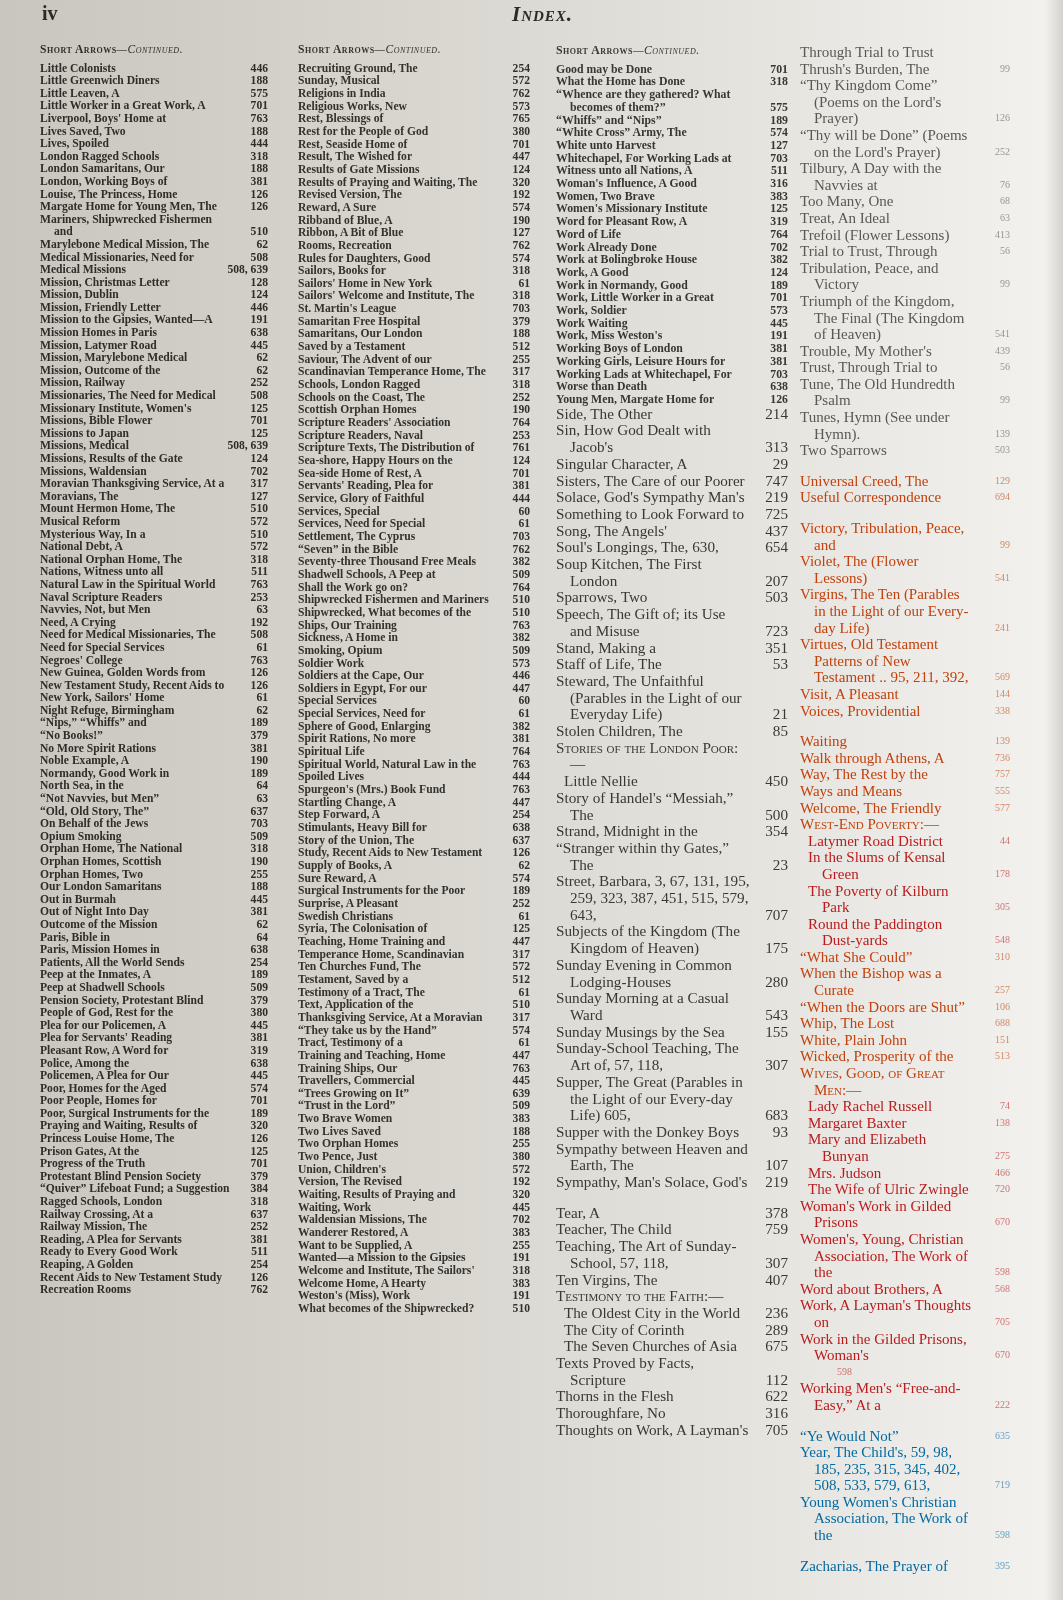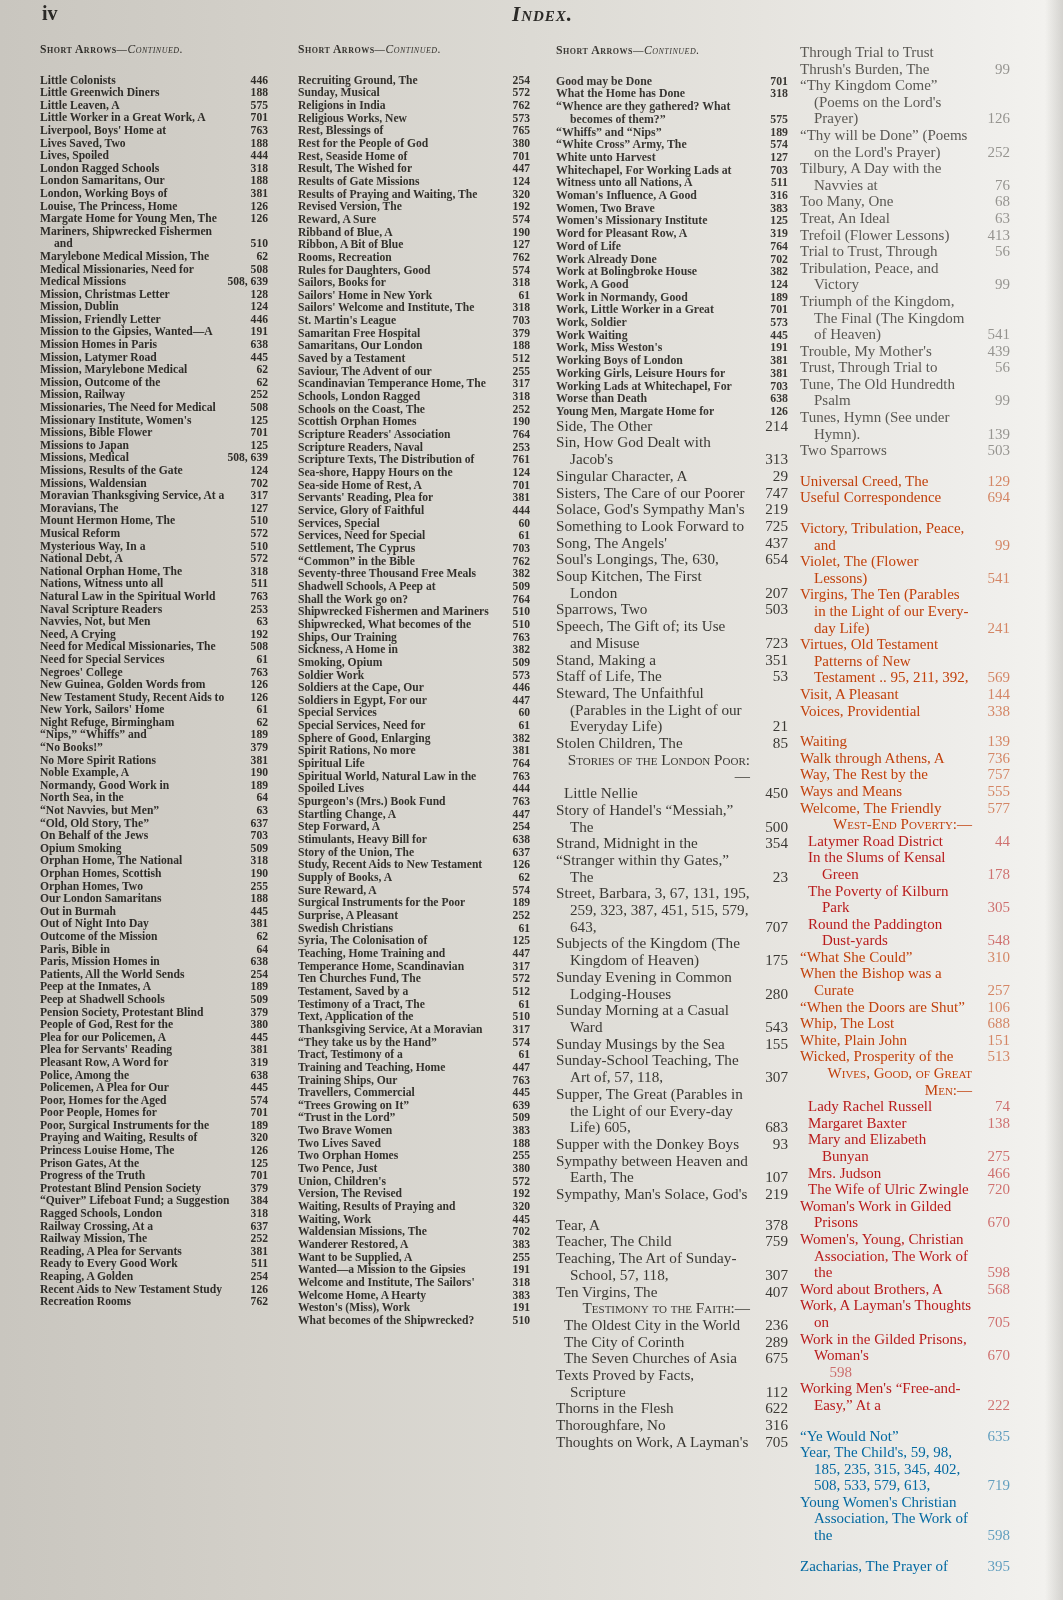--- a/index.html
+++ b/index.html
@@ -12,32 +12,32 @@
   }
   .page-head { position: absolute; top: 0; left: 0; width: 1063px; height: 40px; }
   .page-num { position: absolute; left: 42px; top: 2px; font-size: 20px; font-weight: bold; font-family: "Liberation Serif", serif; }
   .page-title { position: absolute; left: 496px; top: 2px; font-size: 21px; font-style: italic; font-weight: bold; letter-spacing: 1px; font-variant: small-caps; font-family: "Liberation Serif", serif; margin-left: 16px; }
   .col { position: absolute; top: 44px; font-family: "Liberation Serif", serif; }
   .col1 { left: 40px; width: 228px; font-size: 11.6px; line-height: 12.6px; color: #2f2d29; font-weight: bold; }
   .col2 { left: 298px; width: 232px; font-size: 11.6px; line-height: 12.65px; color: #34322d; font-weight: bold; }
   .col3 { left: 556px; width: 232px; font-size: 11.8px; line-height: 12.7px; color: #393733; font-weight: bold; }
   .col3 .big { font-size: 15.2px; line-height: 16.7px; font-weight: normal; color: #3a3833; }
   .col4 { left: 800px; width: 210px; font-size: 15px; line-height: 16.6px; color: #5a5853; }
-  .section-head { font-variant: small-caps; letter-spacing: 0.5px; margin-bottom: 18px; white-space: nowrap; }
+  .section-head { font-variant: small-caps; letter-spacing: 0.5px; margin-bottom: 6px; white-space: nowrap; }
   .section-head .cont { font-style: italic; font-weight: normal; }
   .entry { display: flex; align-items: flex-end; padding-left: 14px; text-indent: -14px; }
   .entry .t { flex: 1 1 auto; }
   .entry .p { flex: 0 0 auto; min-width: 34px; text-align: right; padding-left: 4px; }
   .sub { padding-left: 22px; align-items: flex-end; }
-  .col4 .entry .p { opacity: 0.6; font-size: 15px; }
+  .col4 .entry .p { opacity: 0.6; font-size: 10px; }
   .col4 .faint { color: #c2410c; }
   .col4 .fainter { color: #b91c1c; }
   .col4 .faintest { color: #0369a1; }
   .gap { height: 14px; }
-  .sc { font-variant: small-caps; text-align: right; }
+  .sc { font-variant: small-caps; }
   .right-shadow { position: absolute; right: 0; top: 0; width: 18px; height: 1600px; background: linear-gradient(90deg, rgba(0,0,0,0), rgba(120,118,112,0.25)); }
 </style>
 </head>
 <body>
 
 <div class="page-head">
   <span class="page-num">iv</span>
   <span class="page-title">Index.</span>
 </div>
 
@@ -580,21 +580,21 @@
     </div>
     <div class="entry">
       <span class="t">Services, Need for Special</span>
       <span class="p">61</span>
     </div>
     <div class="entry">
       <span class="t">Settlement, The Cyprus</span>
       <span class="p">703</span>
     </div>
     <div class="entry">
-      <span class="t">“Common” in the Bible</span>
+      <span class="t">“Seven” in the Bible</span>
       <span class="p">762</span>
     </div>
     <div class="entry">
       <span class="t">Seventy-three Thousand Free Meals</span>
       <span class="p">382</span>
     </div>
     <div class="entry">
       <span class="t">Shadwell Schools, A Peep at</span>
       <span class="p">509</span>
     </div>

